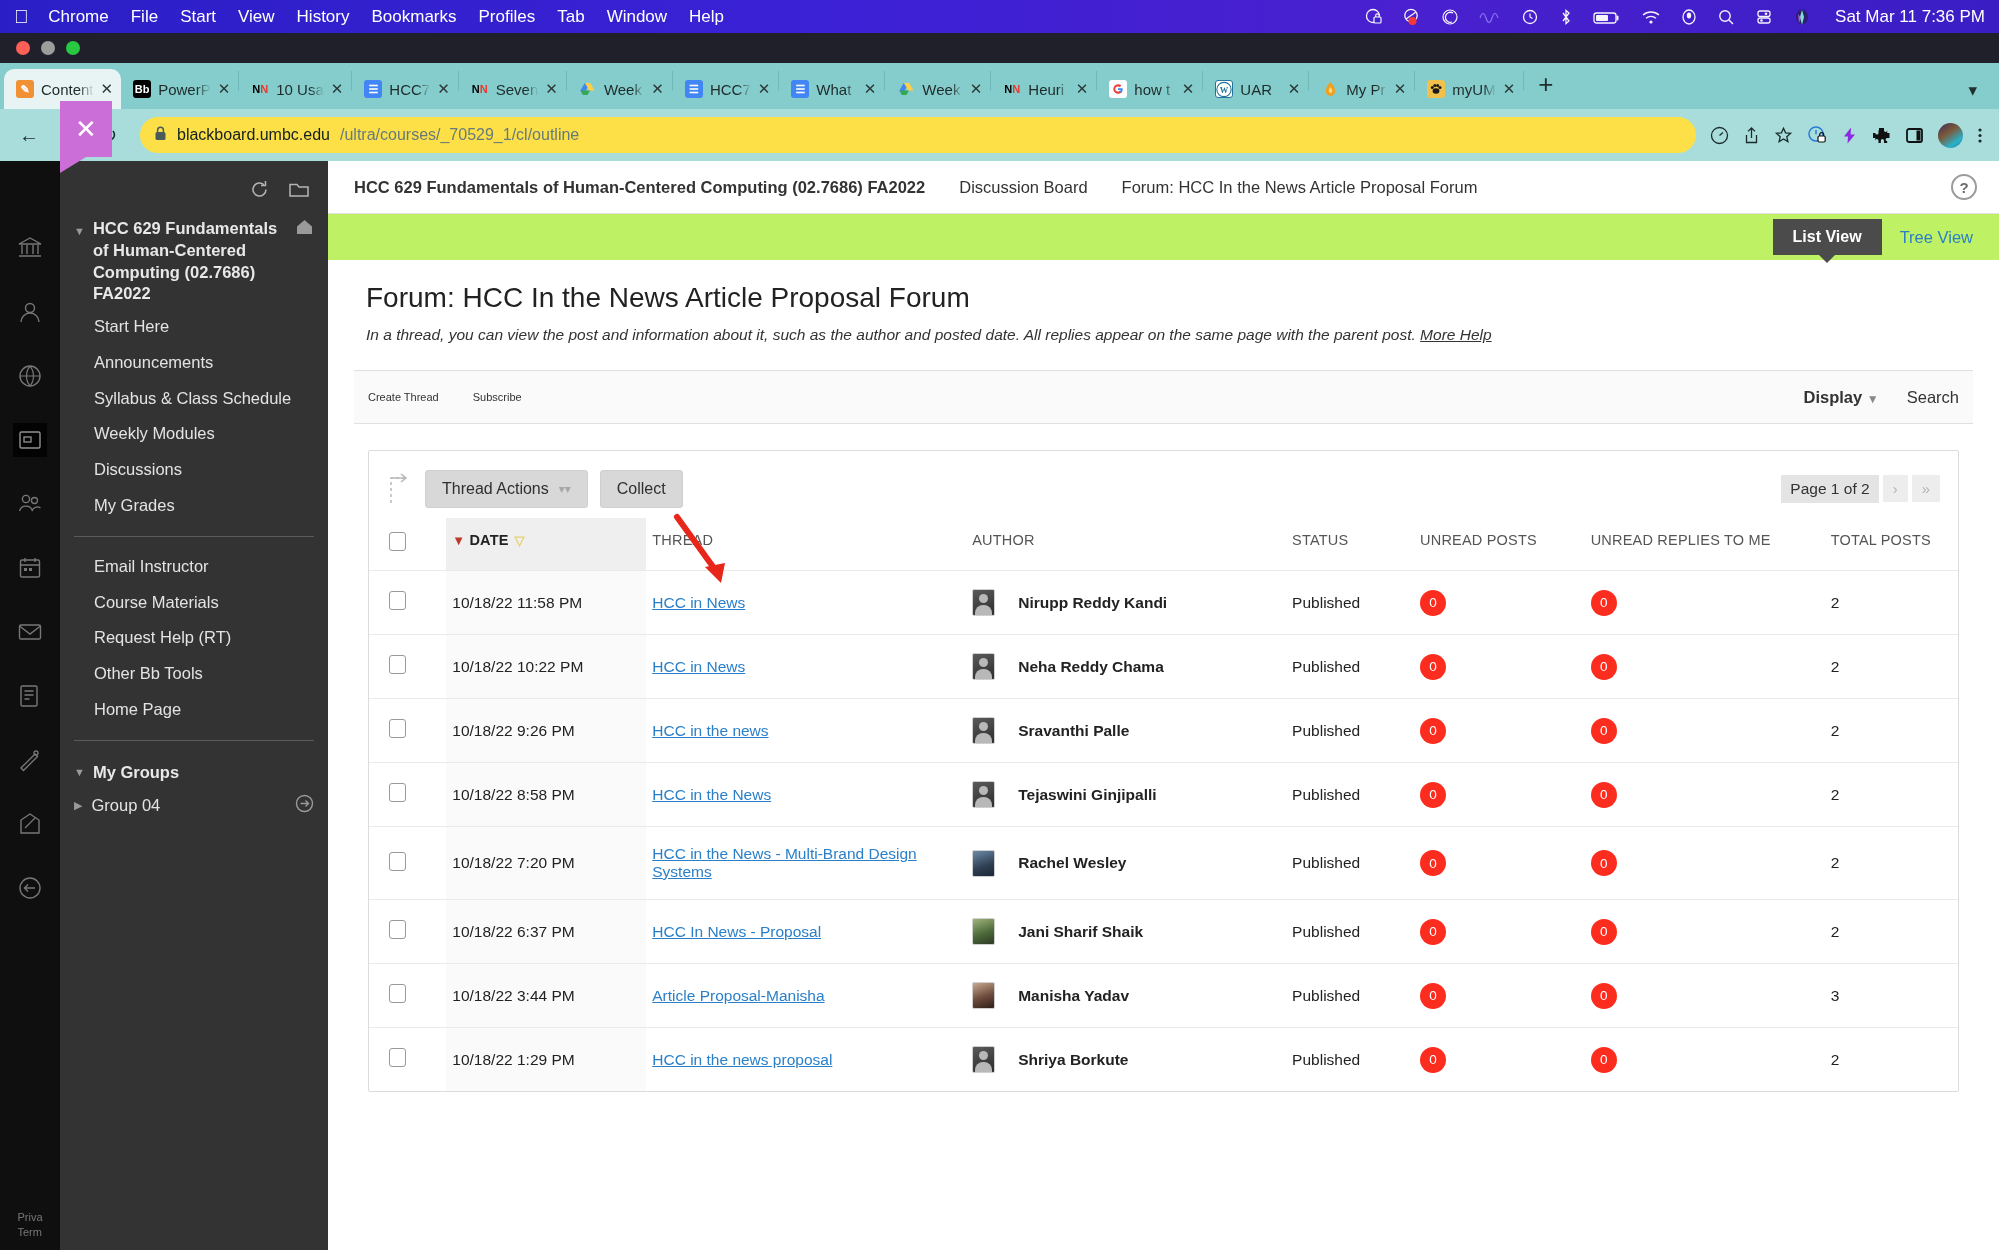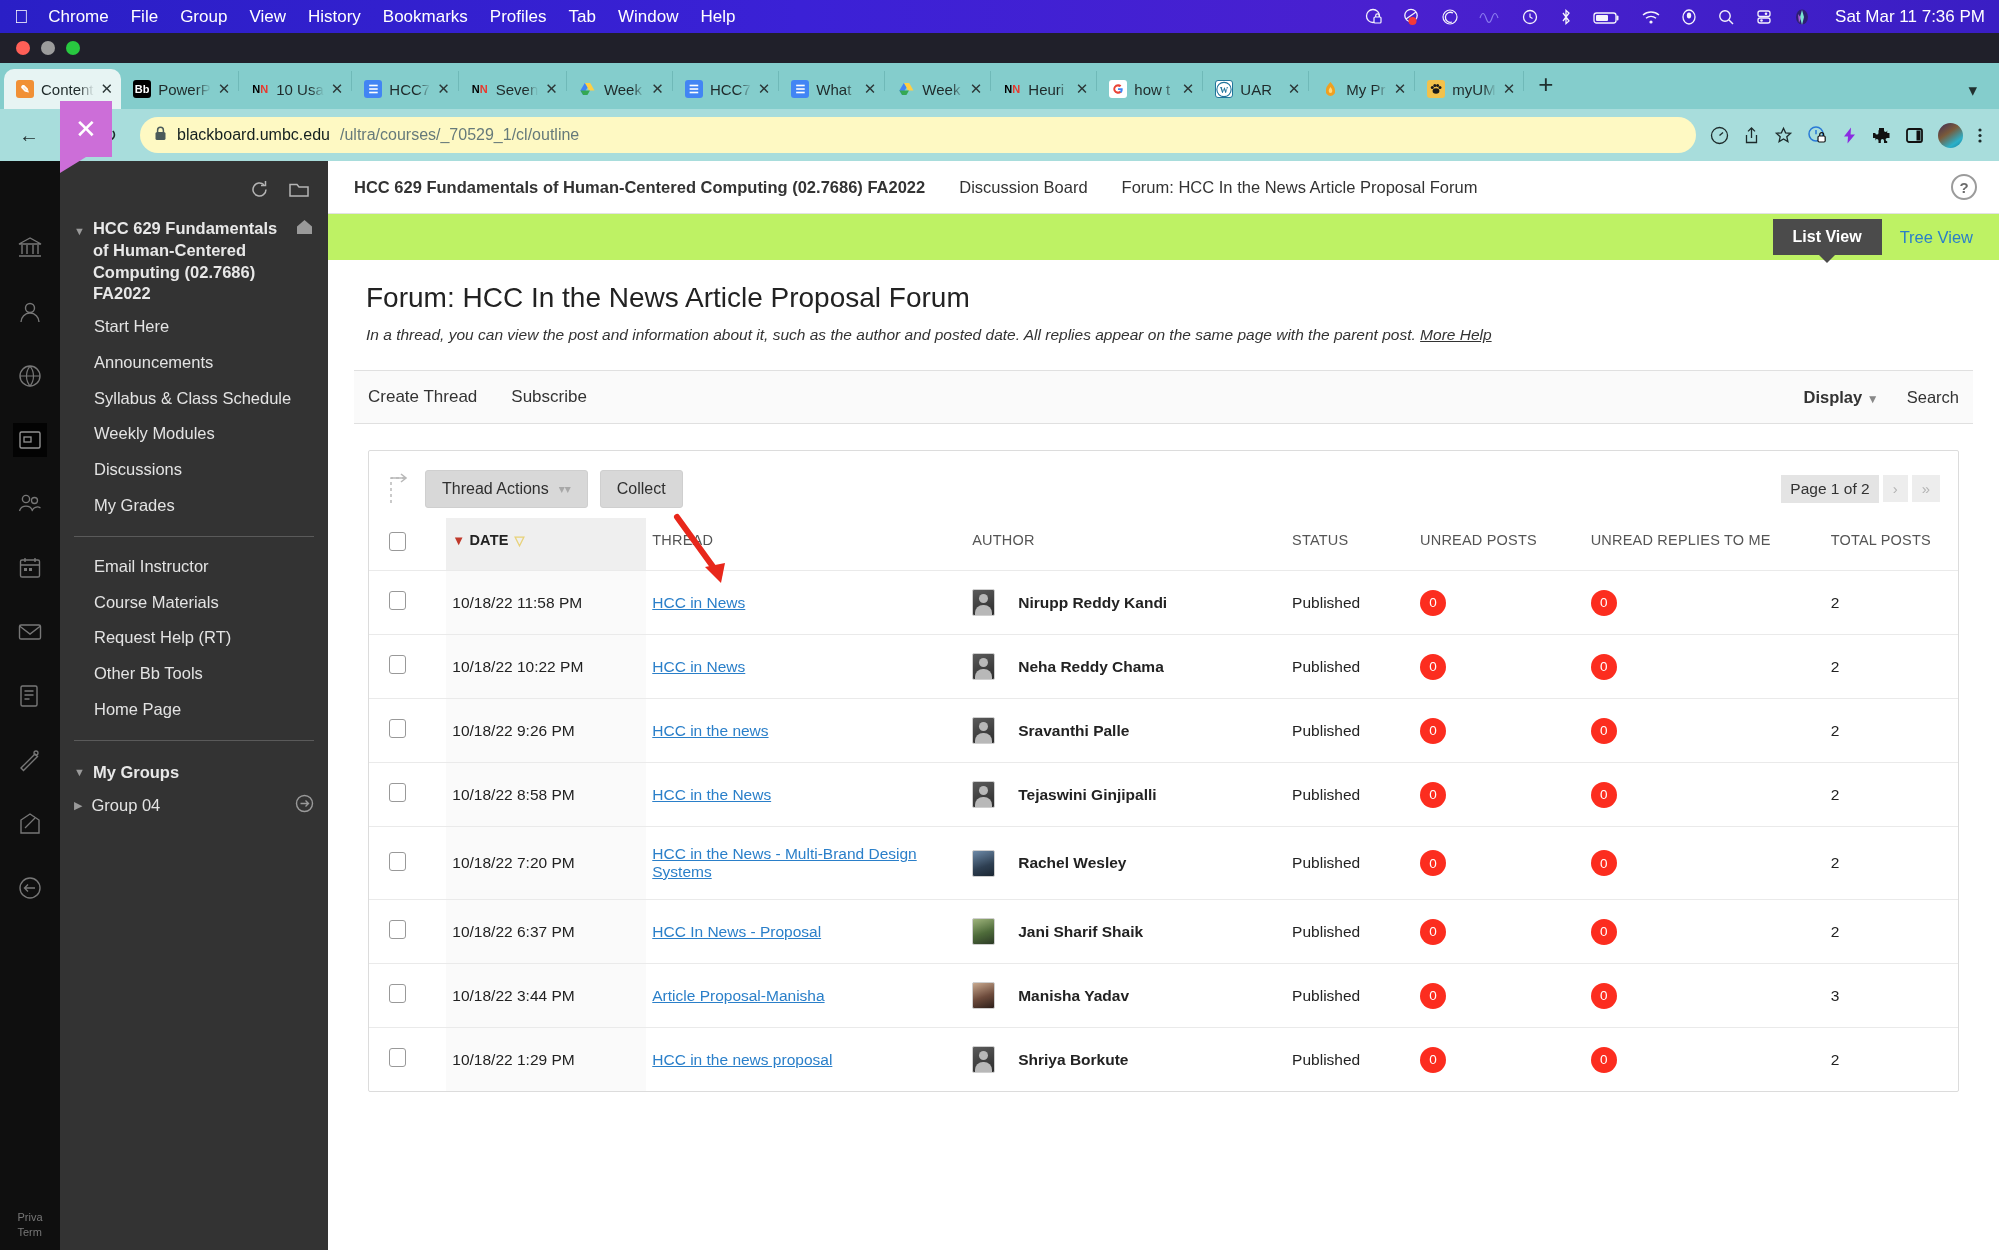--- a/index.html
+++ b/index.html
@@ -81,21 +81,21 @@
 
   
   .omnibar {
     height: 52px; background: #a8dddc;
     display: flex; align-items: center; padding: 0 12px; gap: 6px;
   }
   .navbtn { width: 34px; height: 34px; display: flex; align-items: center;
             justify-content: center; font-size: 20px; color: #1c2a2a; }
   .navbtn.dim { color: #6b8787; }
   .urlbox {
-    flex: 1; height: 36px; background: #fef9c3; border-radius: 18px;
+    flex: 1; height: 36px; background: #fde047; border-radius: 18px;
     display: flex; align-items: center; padding: 0 14px; gap: 10px;
     margin: 0 8px; font-size: 16px; color: #1d2b2b;
   }
   .urlbox .host { color: #14201f; }
   .urlbox .path { color: #667a7a; }
   .omni-right { display: flex; align-items: center; gap: 14px; padding-right: 4px; }
   .omni-ico { font-size: 17px; color: #1c2a2a; display: flex; align-items: center; }
   .avatar-img {
     width: 25px; height: 25px; border-radius: 50%;
     background: linear-gradient(145deg,#3d2b56 0%,#7a5a3a 40%,#2bb0c9 75%,#1a7f9e 100%);
@@ -183,21 +183,21 @@
   .maininner { padding: 0 26px; }
   .pgtitle { font-size: 28px; color: #222; padding: 22px 0 12px 12px; font-weight: normal; }
   .pgdesc { font-size: 15.5px; font-style: italic; color: #333; padding-left: 12px; }
   .pgdesc a { color: #333; text-decoration: underline; }
 
   .actionbar {
     margin-top: 26px; border-top: 1px solid #e0e0e0; border-bottom: 1px solid #e0e0e0;
     height: 54px; display: flex; align-items: center; gap: 34px; padding: 0 14px;
     background: #fafafa;
   }
-  .actionbar .abtn { font-size: 17px; color: #333; }
+  .actionbar .abtn { font-size: 11px; color: #333; }
   .actionbar .right { margin-left: auto; display: flex; align-items: center; gap: 28px; }
   .actionbar .right .display { font-weight: bold; font-size: 16.5px; color: #333; }
   .actionbar .right .search { font-size: 16.5px; color: #333; }
 
   .tablewrap {
     margin: 26px 14px 0 14px; border: 1px solid #dcdcdc; border-radius: 2px;
     background: #fff;
   }
   .tabletools { display: flex; align-items: center; padding: 18px 18px 10px 18px; position: relative; }
   .hookicon { color: #9c9c9c; font-size: 20px; margin-right: 12px; }
@@ -255,21 +255,21 @@
   
   .arrow { position: absolute; left: 345px; top: 352px; pointer-events: none; }
 </style>
 </head>
 <body>
 
 <div class="menubar">
   <span class="apple"></span>
   <span class="mitem bold">Chrome</span>
   <span class="mitem">File</span>
-  <span class="mitem">Group</span>
+  <span class="mitem">Start</span>
   <span class="mitem">View</span>
   <span class="mitem">History</span>
   <span class="mitem">Bookmarks</span>
   <span class="mitem">Profiles</span>
   <span class="mitem">Tab</span>
   <span class="mitem">Window</span>
   <span class="mitem">Help</span>
   <span class="spacer"></span>
 
   <span class="sysicon">

